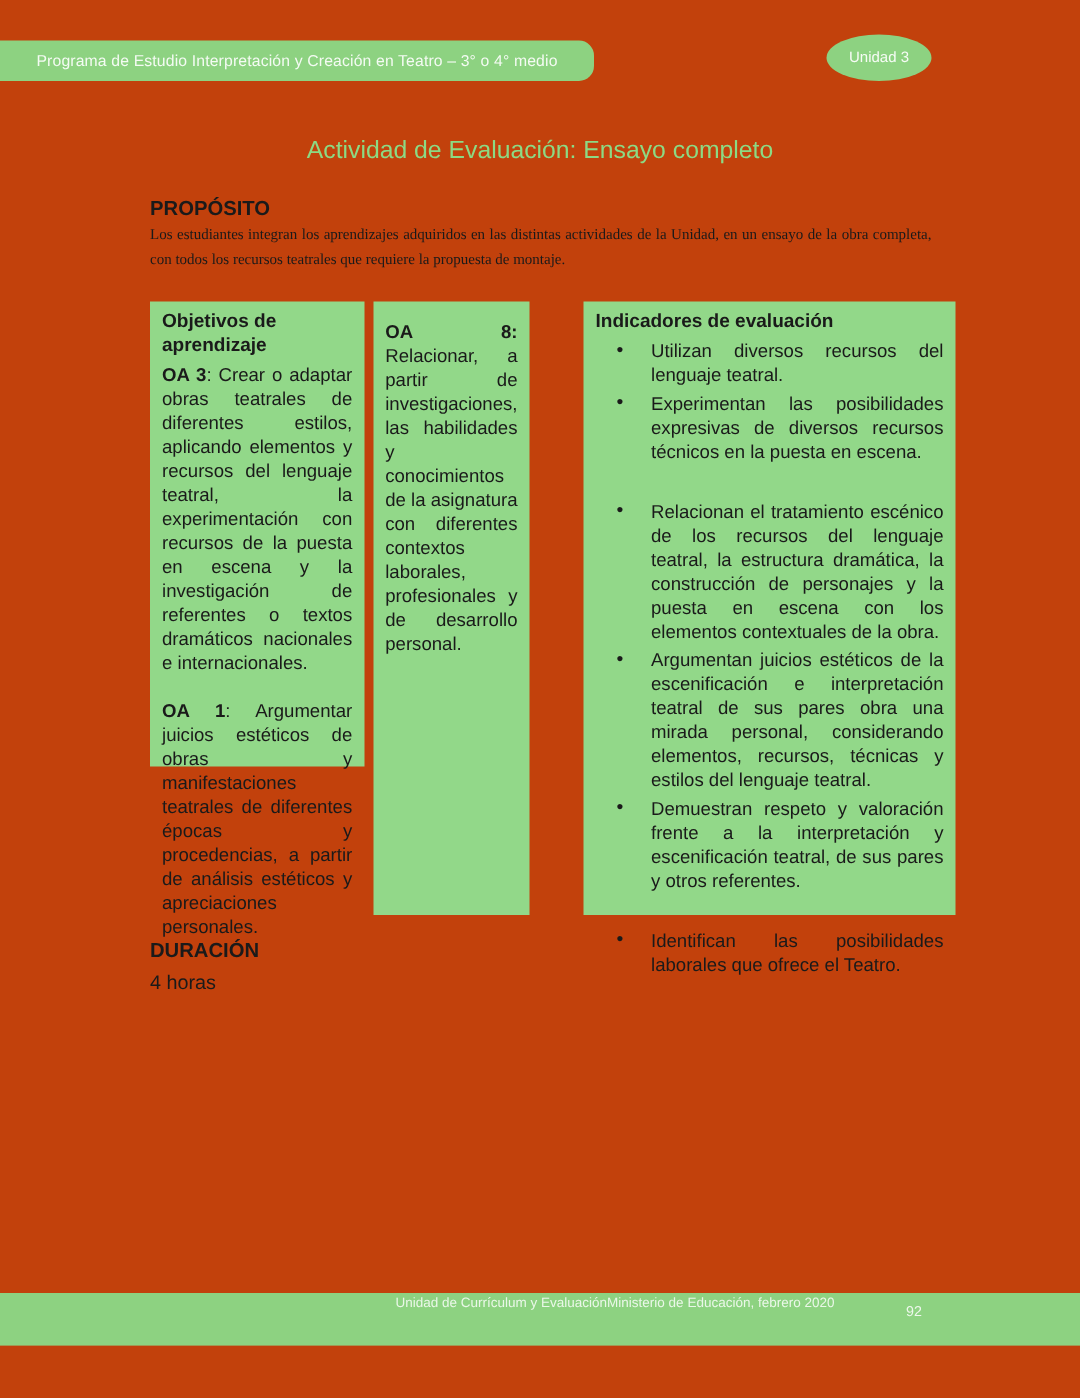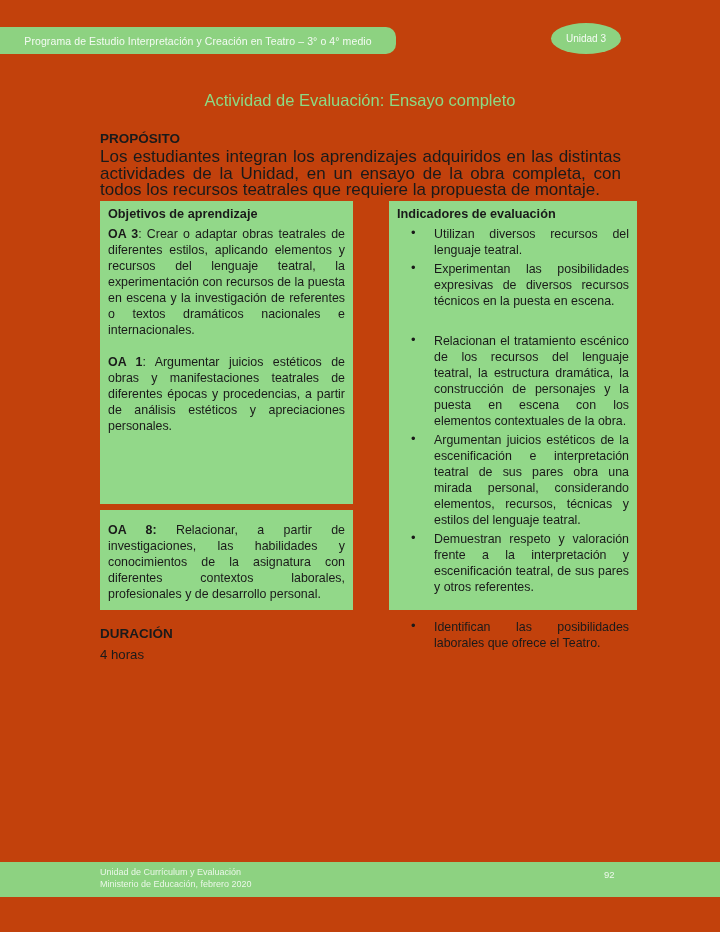--- a/index.html
+++ b/index.html
@@ -29,25 +29,25 @@
 
   
   .doc-title{
     position:absolute;left:0;top:91px;width:720px;text-align:center;
     color:var(--title-green);font-size:16.5px;font-weight:400;
   }
 
   
   .proposito{position:absolute;left:100px;top:131px;width:521px;}
   .section-heading{font-weight:bold;font-size:13.5px;margin-bottom:3px;}
-  .proposito p{font-size:17px;line-height:16.5px;text-align:justify;}
+  .proposito p{font-size:10px;line-height:16.5px;text-align:justify;font-family:Liberation Serif, serif;}
 
   
   .oa-table{position:absolute;left:100px;top:201px;width:537px;height:409px;display:flex;gap:5px;}
-  .col-left{width:253px;display:flex;flex-direction:column;gap:6px;}
+  .col-left{width:253px;display:flex;flex-direction:row;gap:6px;}
   .col-right{flex:1;margin-left:31px;}
   .cell{
     background:var(--cell-green);
     padding:5px 8px 8px 8px;
     font-size:12.4px;line-height:16px;
   }
   .cell-oa-main{height:310px;}
   .cell-oa8{flex:1;padding-top:9px;}
   .cell-indicators{height:100%;}
   .cell-header{font-weight:bold;font-size:12.7px;margin-bottom:4px;text-align:left;}
@@ -62,21 +62,21 @@
   .bullet{position:absolute;left:3px;top:-1px;font-size:13px;}
 
   
   .duracion{position:absolute;left:100px;top:626px;}
   .duracion .value{font-size:13.2px;margin-top:6px;font-weight:400;}
 
   
   .footer-bar{
     position:absolute;left:0;top:862px;width:720px;height:35px;
     background:var(--banner-green);
-    display:flex;flex-direction:column;justify-content:center;
+    display:flex;justify-content:center;
     padding-left:100px;
     color:rgba(255,255,255,0.82);font-size:9px;line-height:12px;
     border-bottom:3px solid rgba(141,210,129,0.45);
   }
   .page-number{
     position:absolute;left:604px;top:869px;width:28px;
     color:rgba(255,255,255,0.85);font-size:9.5px;
   }
 </style>
 </head>

